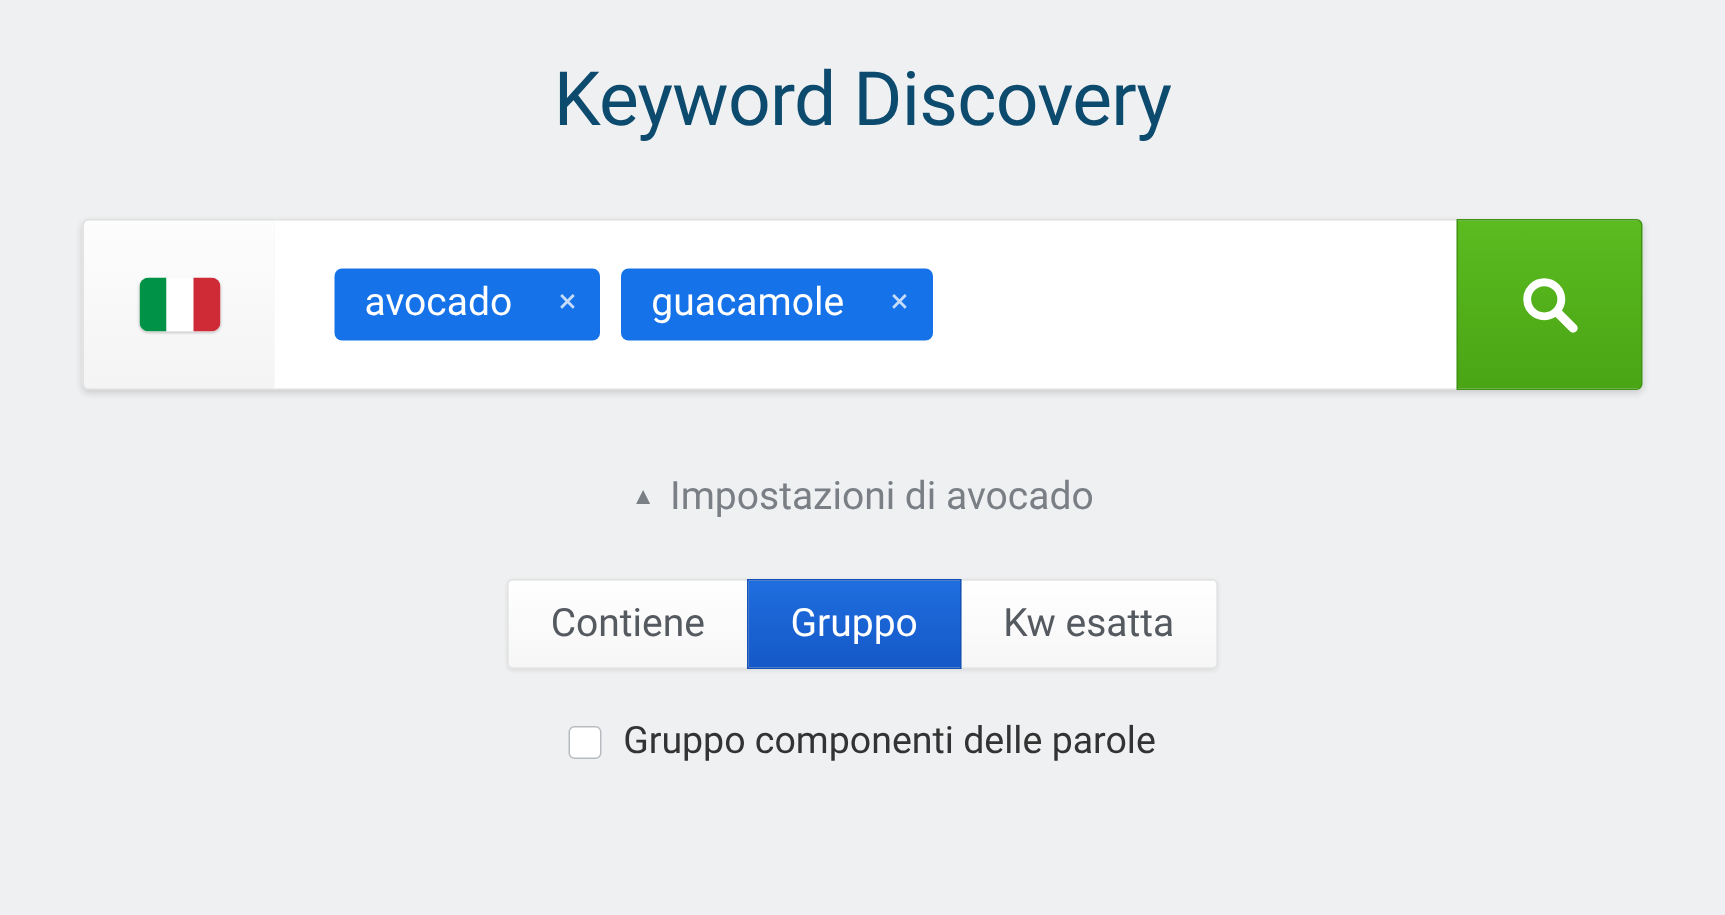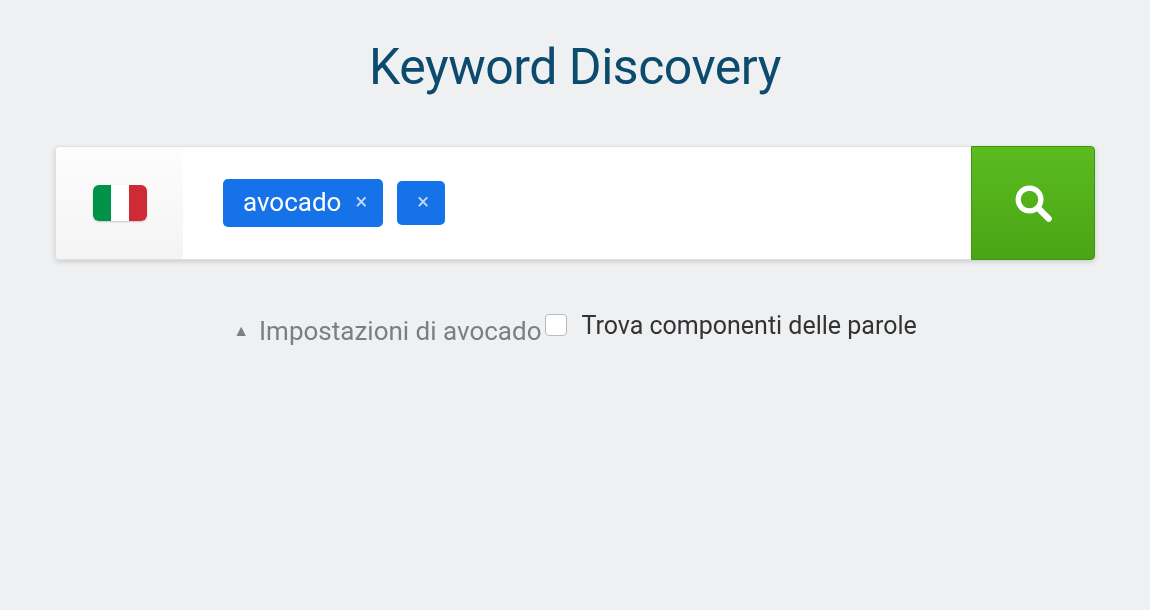--- a/index.html
+++ b/index.html
@@ -76,21 +76,21 @@
 
   .chip {
     background: #1572e8;
     color: #ffffff;
     font-size: 26px;
     font-weight: 400;
     border-radius: 5px;
     padding: 10px 16px 12px 20px;
     display: inline-flex;
     align-items: center;
-    gap: 14px;
+    gap: 31px;
     line-height: 1;
   }
   .chip .x {
     color: rgba(255,255,255,0.75);
     font-size: 22px;
     line-height: 1;
     cursor: pointer;
   }
 
   .search-btn {
@@ -181,37 +181,45 @@
           <span class="r"></span>
       </span>
     </div>
 
     <div class="input-box">
       <span class="chip">
         <span>avocado</span>
         <span class="x">×</span>
       </span>
       <span class="chip">
+        <span>guacamole</span>
         <span class="x">×</span>
       </span>
     </div>
 
     <div class="search-btn">
       <svg viewBox="0 0 24 24">
         <circle cx="10" cy="10" r="6.5" fill="none" stroke="#ffffff" stroke-width="3"></circle>
         <line x1="15" y1="15" x2="21" y2="21" stroke="#ffffff" stroke-width="3.5" stroke-linecap="round"></line>
       </svg>
     </div>
 
   </div>
 
   <div class="settings-toggle">
     <span class="caret">▲</span>
     <span>Impostazioni di avocado</span>
   </div>
 
+  <div>
+    <div class="seg-group">
+      <div class="seg">Contiene</div>
+      <div class="seg active">Gruppo</div>
+      <div class="seg">Kw esatta</div>
+    </div>
+  </div>
 
   <div class="check-row">
     <span class="box"></span>
-    <span>Trova componenti delle parole</span>
+    <span>Gruppo componenti delle parole</span>
   </div>
 
 </div>
 
 </body></html>

